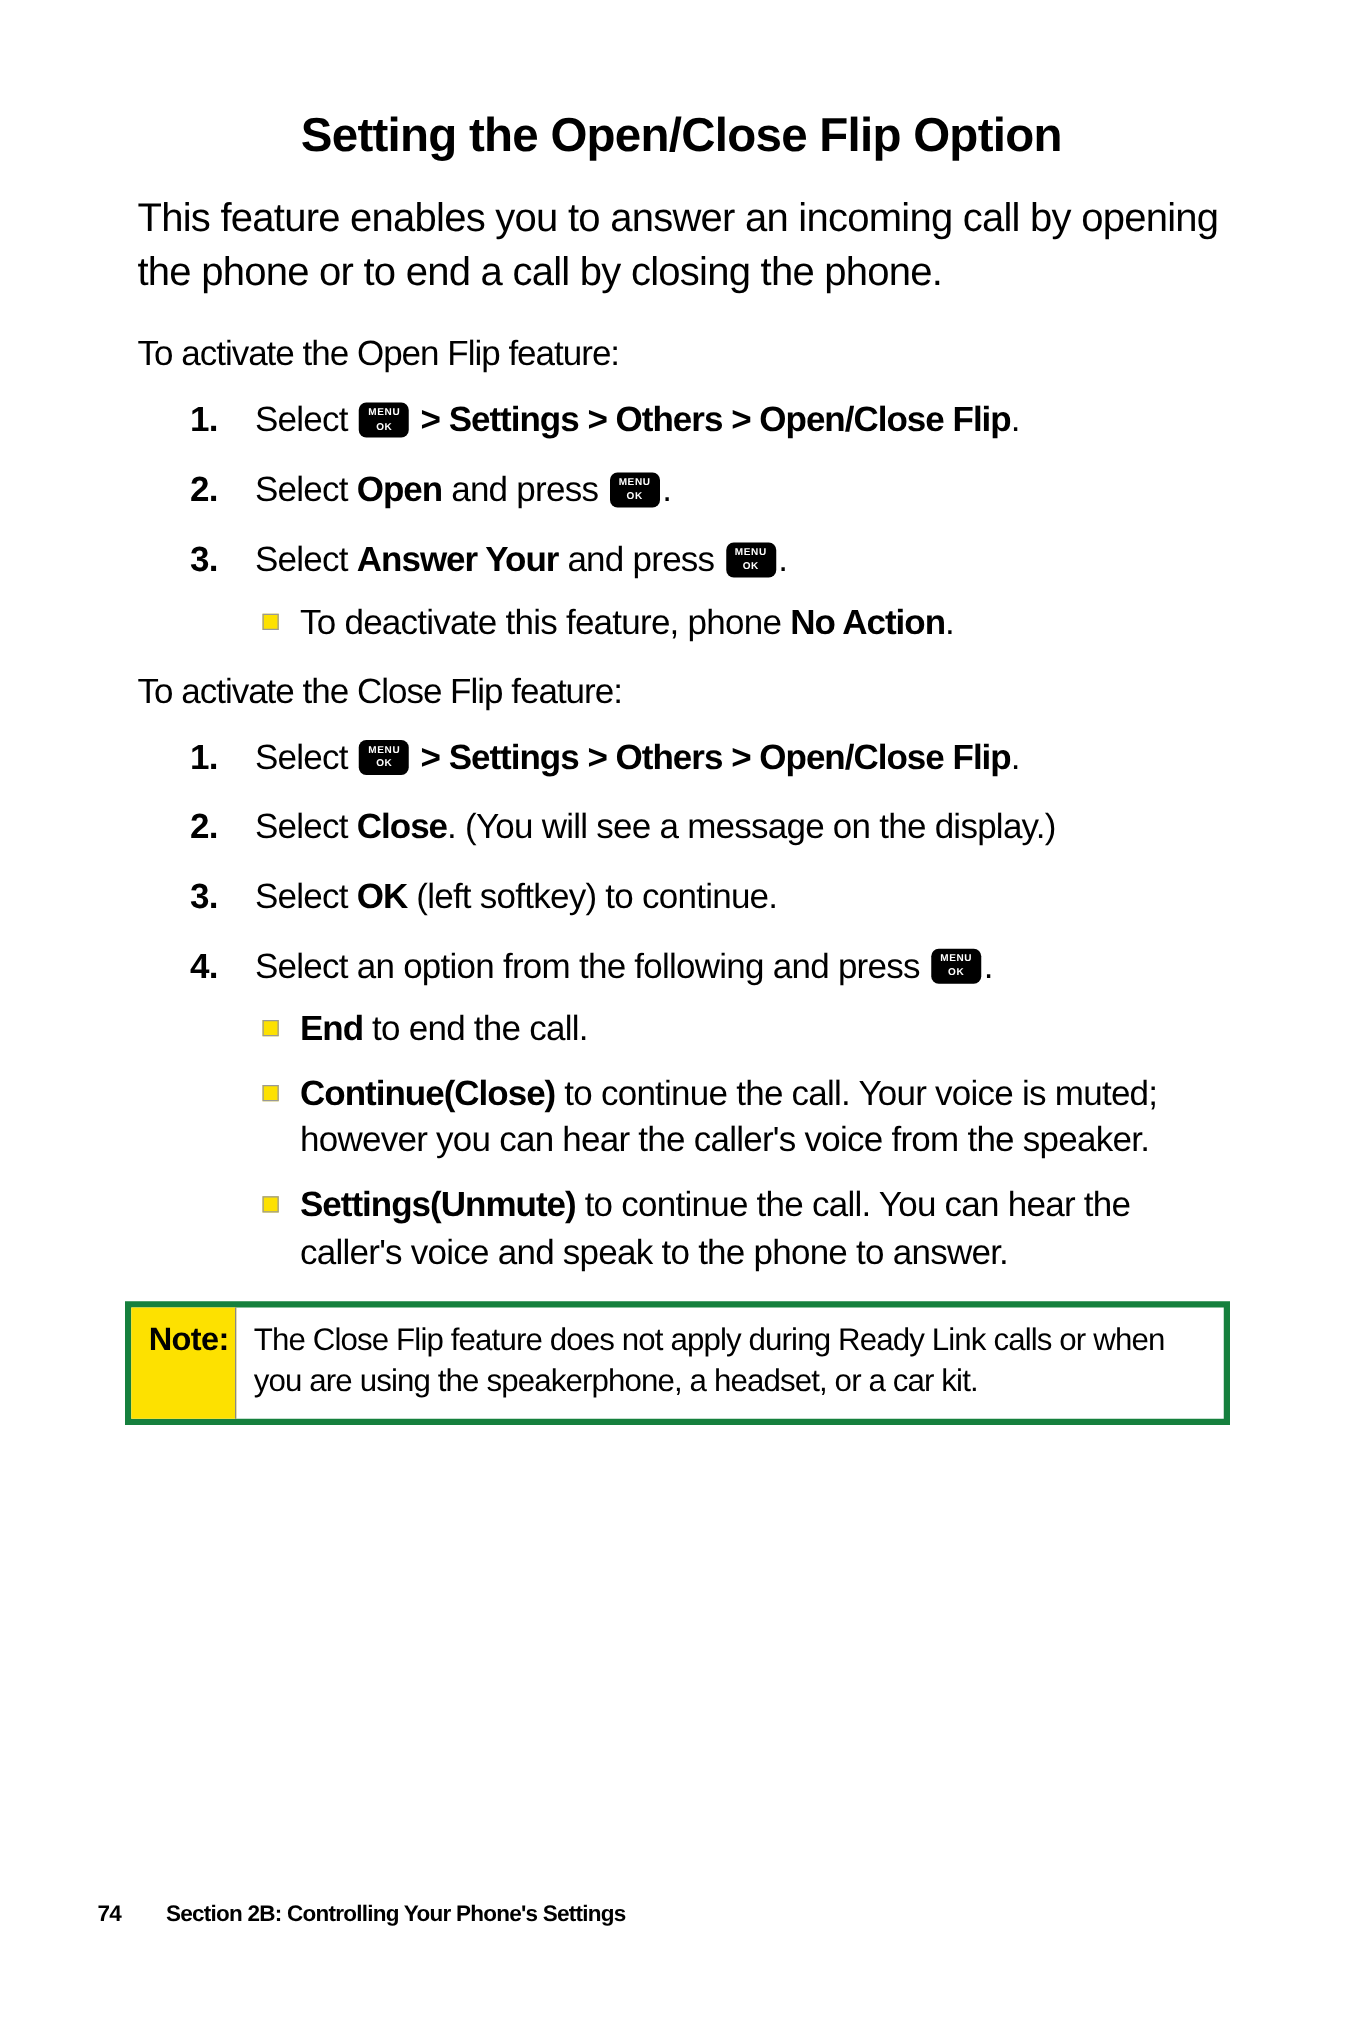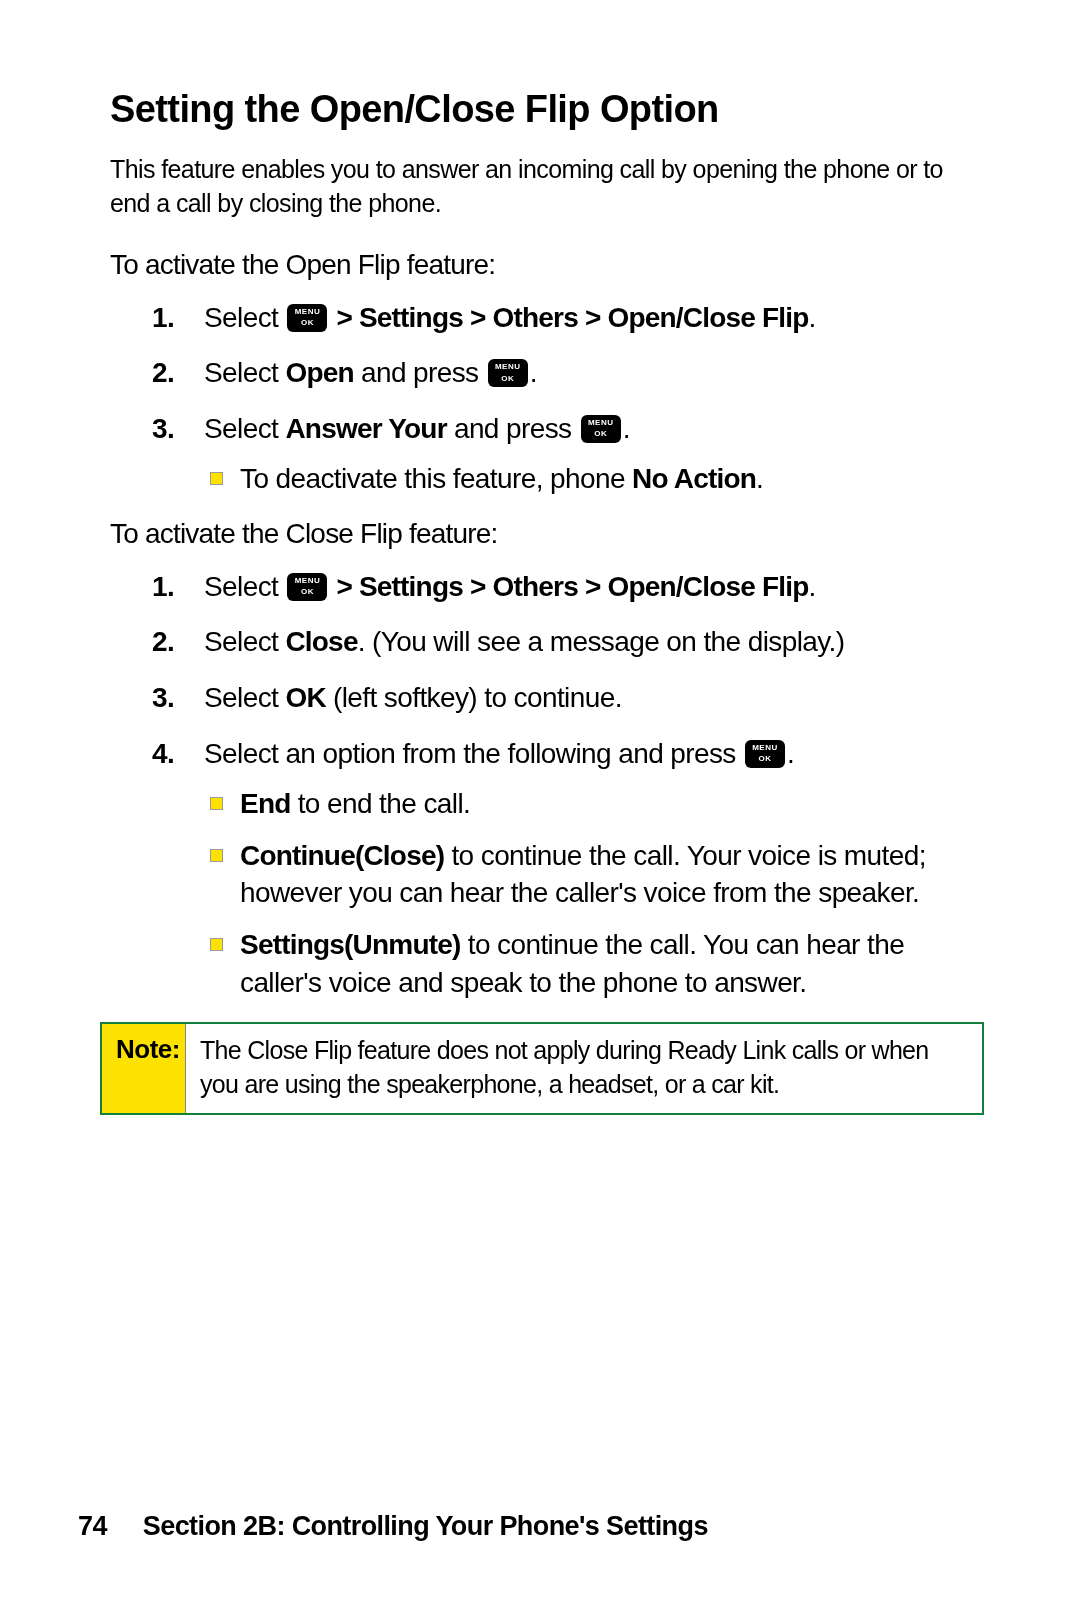--- a/index.html
+++ b/index.html
@@ -15,23 +15,24 @@
   }
   .page {
     padding: 88px 100px 0 110px;
     box-sizing: border-box;
   }
   .heading {
     font-size: 38px;
     font-weight: 700;
     letter-spacing: -0.6px;
     margin-bottom: 22px;
+    text-align: center;
   }
   .intro {
-    font-size: 25px;
+    font-size: 32px;
     letter-spacing: -0.6px;
     line-height: 1.35;
     margin-bottom: 28px;
   }
   .subhead {
     font-size: 28px;
     font-weight: 400;
     letter-spacing: -0.8px;
     margin-bottom: 18px;
     margin-top: 8px;
@@ -107,21 +108,21 @@
     position: absolute;
     left: 6px;
     top: 12px;
     width: 11px;
     height: 11px;
     background: #fde100;
     border: 1px solid #999;
   }
   .note-box {
     display: flex;
-    border: 2px solid #15803d;
+    border: 5px solid #15803d;
     margin-top: 4px;
     margin-left: -10px;
     margin-right: -4px;
   }
   .note-label {
     background: #fde100;
     font-weight: 700;
     font-size: 26px;
     letter-spacing: -0.5px;
     padding: 10px 14px;
@@ -135,21 +136,21 @@
     letter-spacing: -0.7px;
     line-height: 1.35;
     padding: 10px 14px 12px 14px;
   }
   .footer {
     position: absolute;
     bottom: 78px;
     left: 0;
     right: 17px;
     padding: 0 100px 0 78px;
-    font-size: 27px;
+    font-size: 18px;
     font-weight: 700;
     letter-spacing: -0.6px;
   }
   .footer .pg { margin-right: 36px; }
 </style>
 </head>
 <body>
 
 <div class="page">
 

